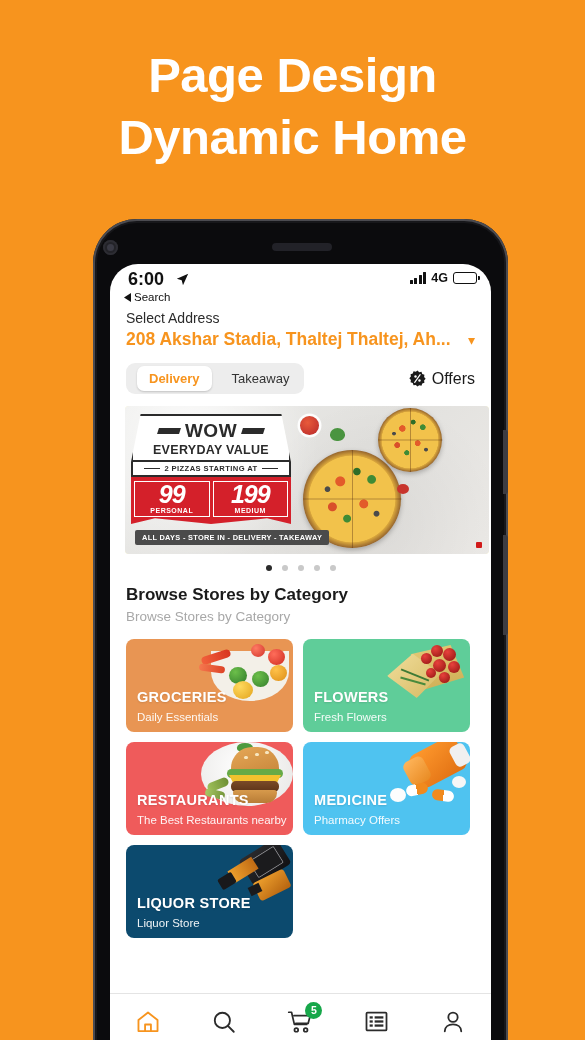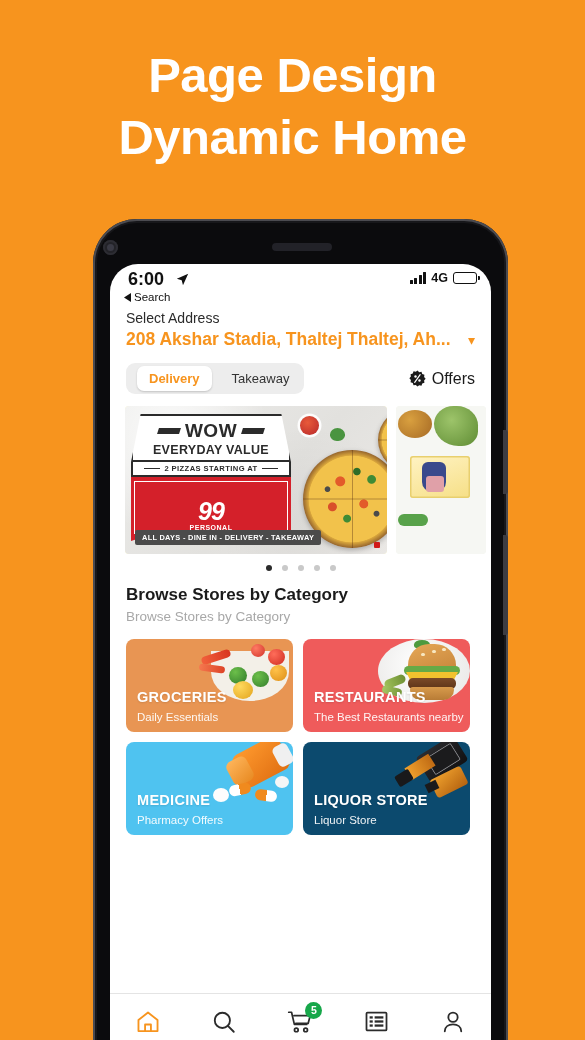--- a/index.html
+++ b/index.html
@@ -167,21 +167,21 @@
     padding-left: 15px;
     display: flex; gap: 9px;
     height: 148px;
   }
   .banner {
     flex: 0 0 auto;
     border-radius: 4px;
     overflow: hidden;
     position: relative;
   }
-  .banner.b1 { width: 262px; background: #fef9c3; }
+  .banner.b1 { width: 364px; background: #fef9c3; }
   .banner.b2 { width: 90px; background: #f2f3ef; }
 
   
   .tex {
     position: absolute; inset: 0;
     background:
       radial-gradient(circle at 18% 22%, rgba(255,255,255,.85), transparent 40%),
       radial-gradient(circle at 70% 80%, rgba(0,0,0,.05), transparent 45%),
       linear-gradient(135deg,#ececea 0%,#e2e1de 55%,#eceae7 100%);
   }
@@ -215,21 +215,21 @@
   .wow-strip::before, .wow-strip::after {
     content: ""; width: 16px; height: 1.4px; background: #2b2b2b;
   }
   .price-band {
     background: #D4202A;
     display: flex; gap: 3px; padding: 4px 3px 7px;
     clip-path: polygon(0 0,100% 0,100% 100%,85% 88%,50% 100%,15% 88%,0 100%);
   }
   .price-box {
     flex: 1; background: #D4202A; border: 1.6px solid #fff;
-    text-align: center; color: #fff; padding: 17px 0 2px;
+    text-align: center; color: #fff; padding: 0 0 2px;
   }
   .price-num {
     font-size: 25px; font-weight: bold; line-height: 25px;
     font-style: italic; letter-spacing: -1px;
   }
   .price-name { font-size: 7px; font-weight: bold; letter-spacing: .5px; }
   .wow-footer {
     position: absolute; left: 10px; bottom: 9px;
     background: #4b4b4b; color: #fff;
     font-size: 7.4px; font-weight: bold; letter-spacing: .3px;
@@ -522,23 +522,27 @@
         <div class="wow-top">
           <div class="wow-word">WOW</div>
           <div class="wow-sub">EVERYDAY VALUE</div>
         </div>
         <div class="wow-strip">2 PIZZAS STARTING AT</div>
         <div class="price-band">
           <div class="price-box">
             <div class="price-num">99</div>
             <div class="price-name">PERSONAL</div>
           </div>
+          <div class="price-box">
+            <div class="price-num">199</div>
+            <div class="price-name">MEDIUM</div>
+          </div>
         </div>
       </div>
-      <div class="wow-footer">ALL DAYS - DINE IN - DELIVERY - TAKEAWAY</div>
+      <div class="wow-footer">ALL DAYS - STORE IN - DELIVERY - TAKEAWAY</div>
     </div>
 
     <div class="banner b2">
       <div class="b2art">
         <span class="g1"></span>
           <span class="g2"></span>
         <span class="g3"></span>
           <span class="g3b"></span>
           <span class="g3c"></span>
         <span class="g4"></span>
@@ -570,20 +574,37 @@
           <span class="t t2"></span>
         <span class="t p1"></span>
           <span class="t p2"></span>
         <span class="t y1"></span>
           <span class="t y2"></span>
       </div>
       <div class="title">GROCERIES</div>
       <div class="desc">Daily Essentials</div>
     </div>
 
+    <div class="cat" style="background:#5FCD99">
+      <div class="flw">
+        <span class="wrap1"></span>
+          <span class="wrap2"></span>
+        <span class="stem"></span>
+          <span class="stem2"></span>
+        <span class="r r1"></span>
+          <span class="r r2"></span>
+          <span class="r r3"></span>
+        <span class="r r4"></span>
+          <span class="r r5"></span>
+          <span class="r r6"></span>
+          <span class="r r7"></span>
+      </div>
+      <div class="title">FLOWERS</div>
+      <div class="desc">Fresh Flowers</div>
+    </div>
 
     <div class="cat" style="background:#EF5B5B">
       <div class="bur">
         <span class="plate"></span>
           <span class="garn"></span>
         <span class="bun"></span>
           <span class="seed s1"></span>
           <span class="seed s2"></span>
           <span class="seed s3"></span>
         <span class="lettuce"></span>

